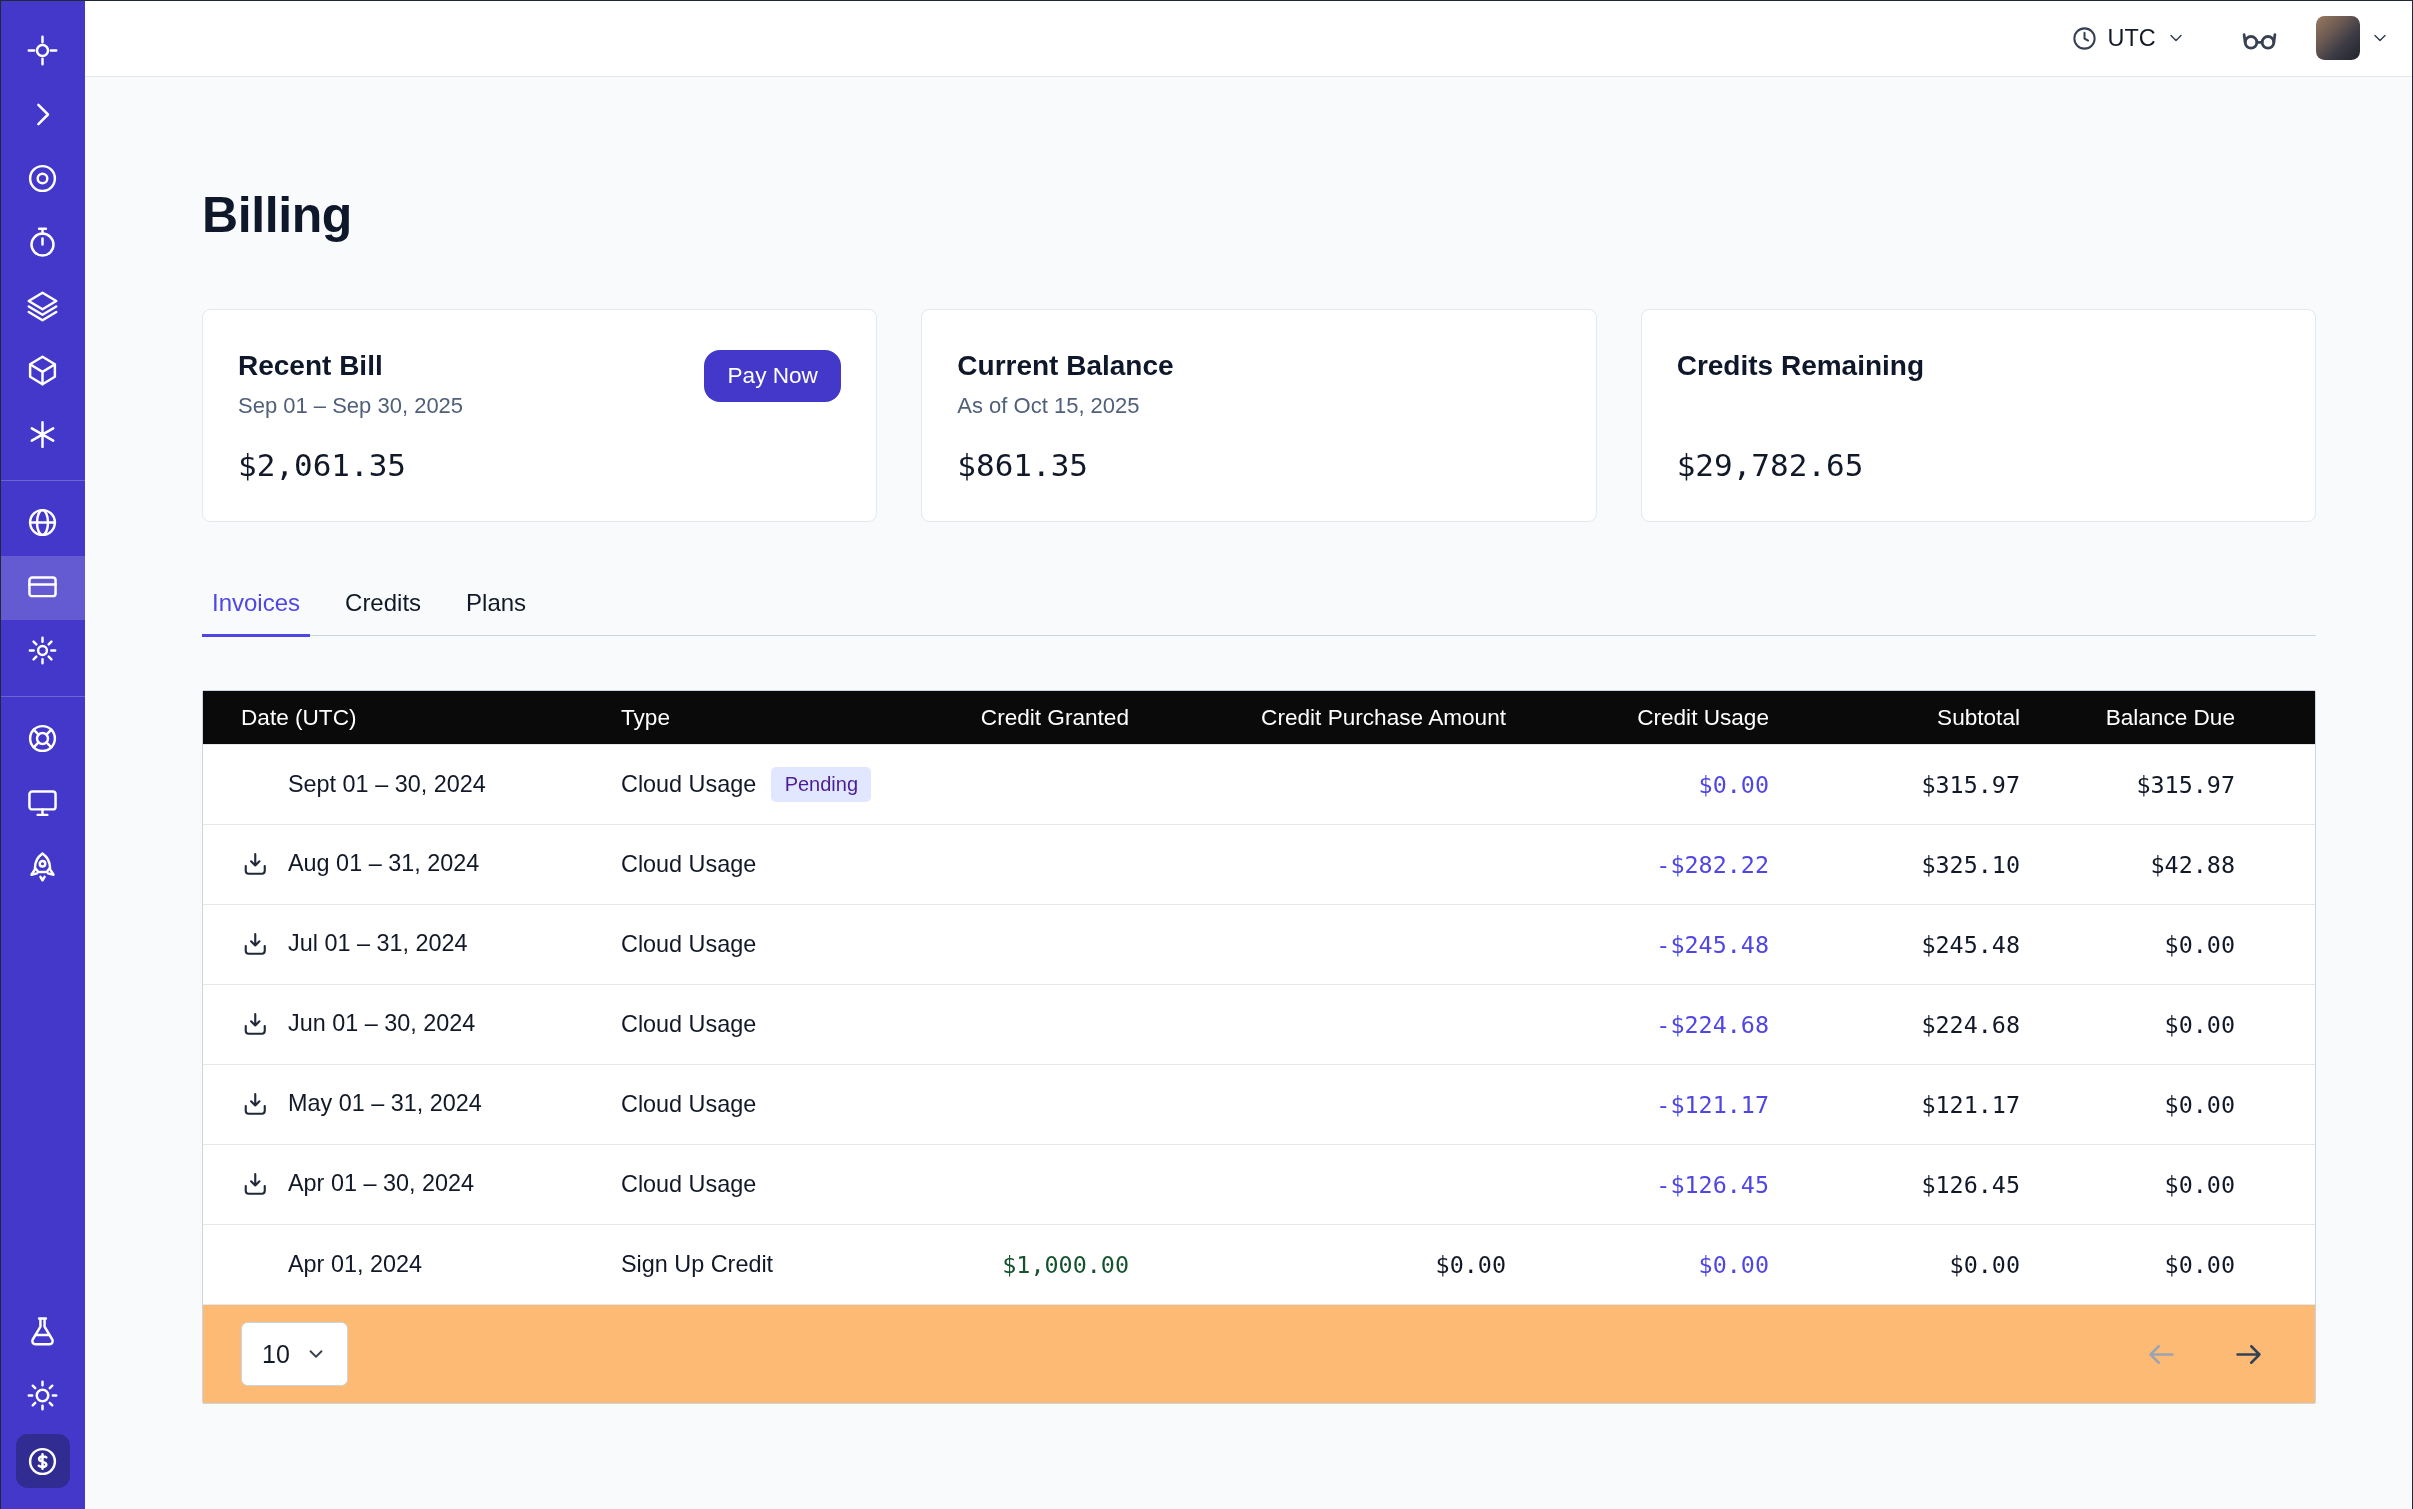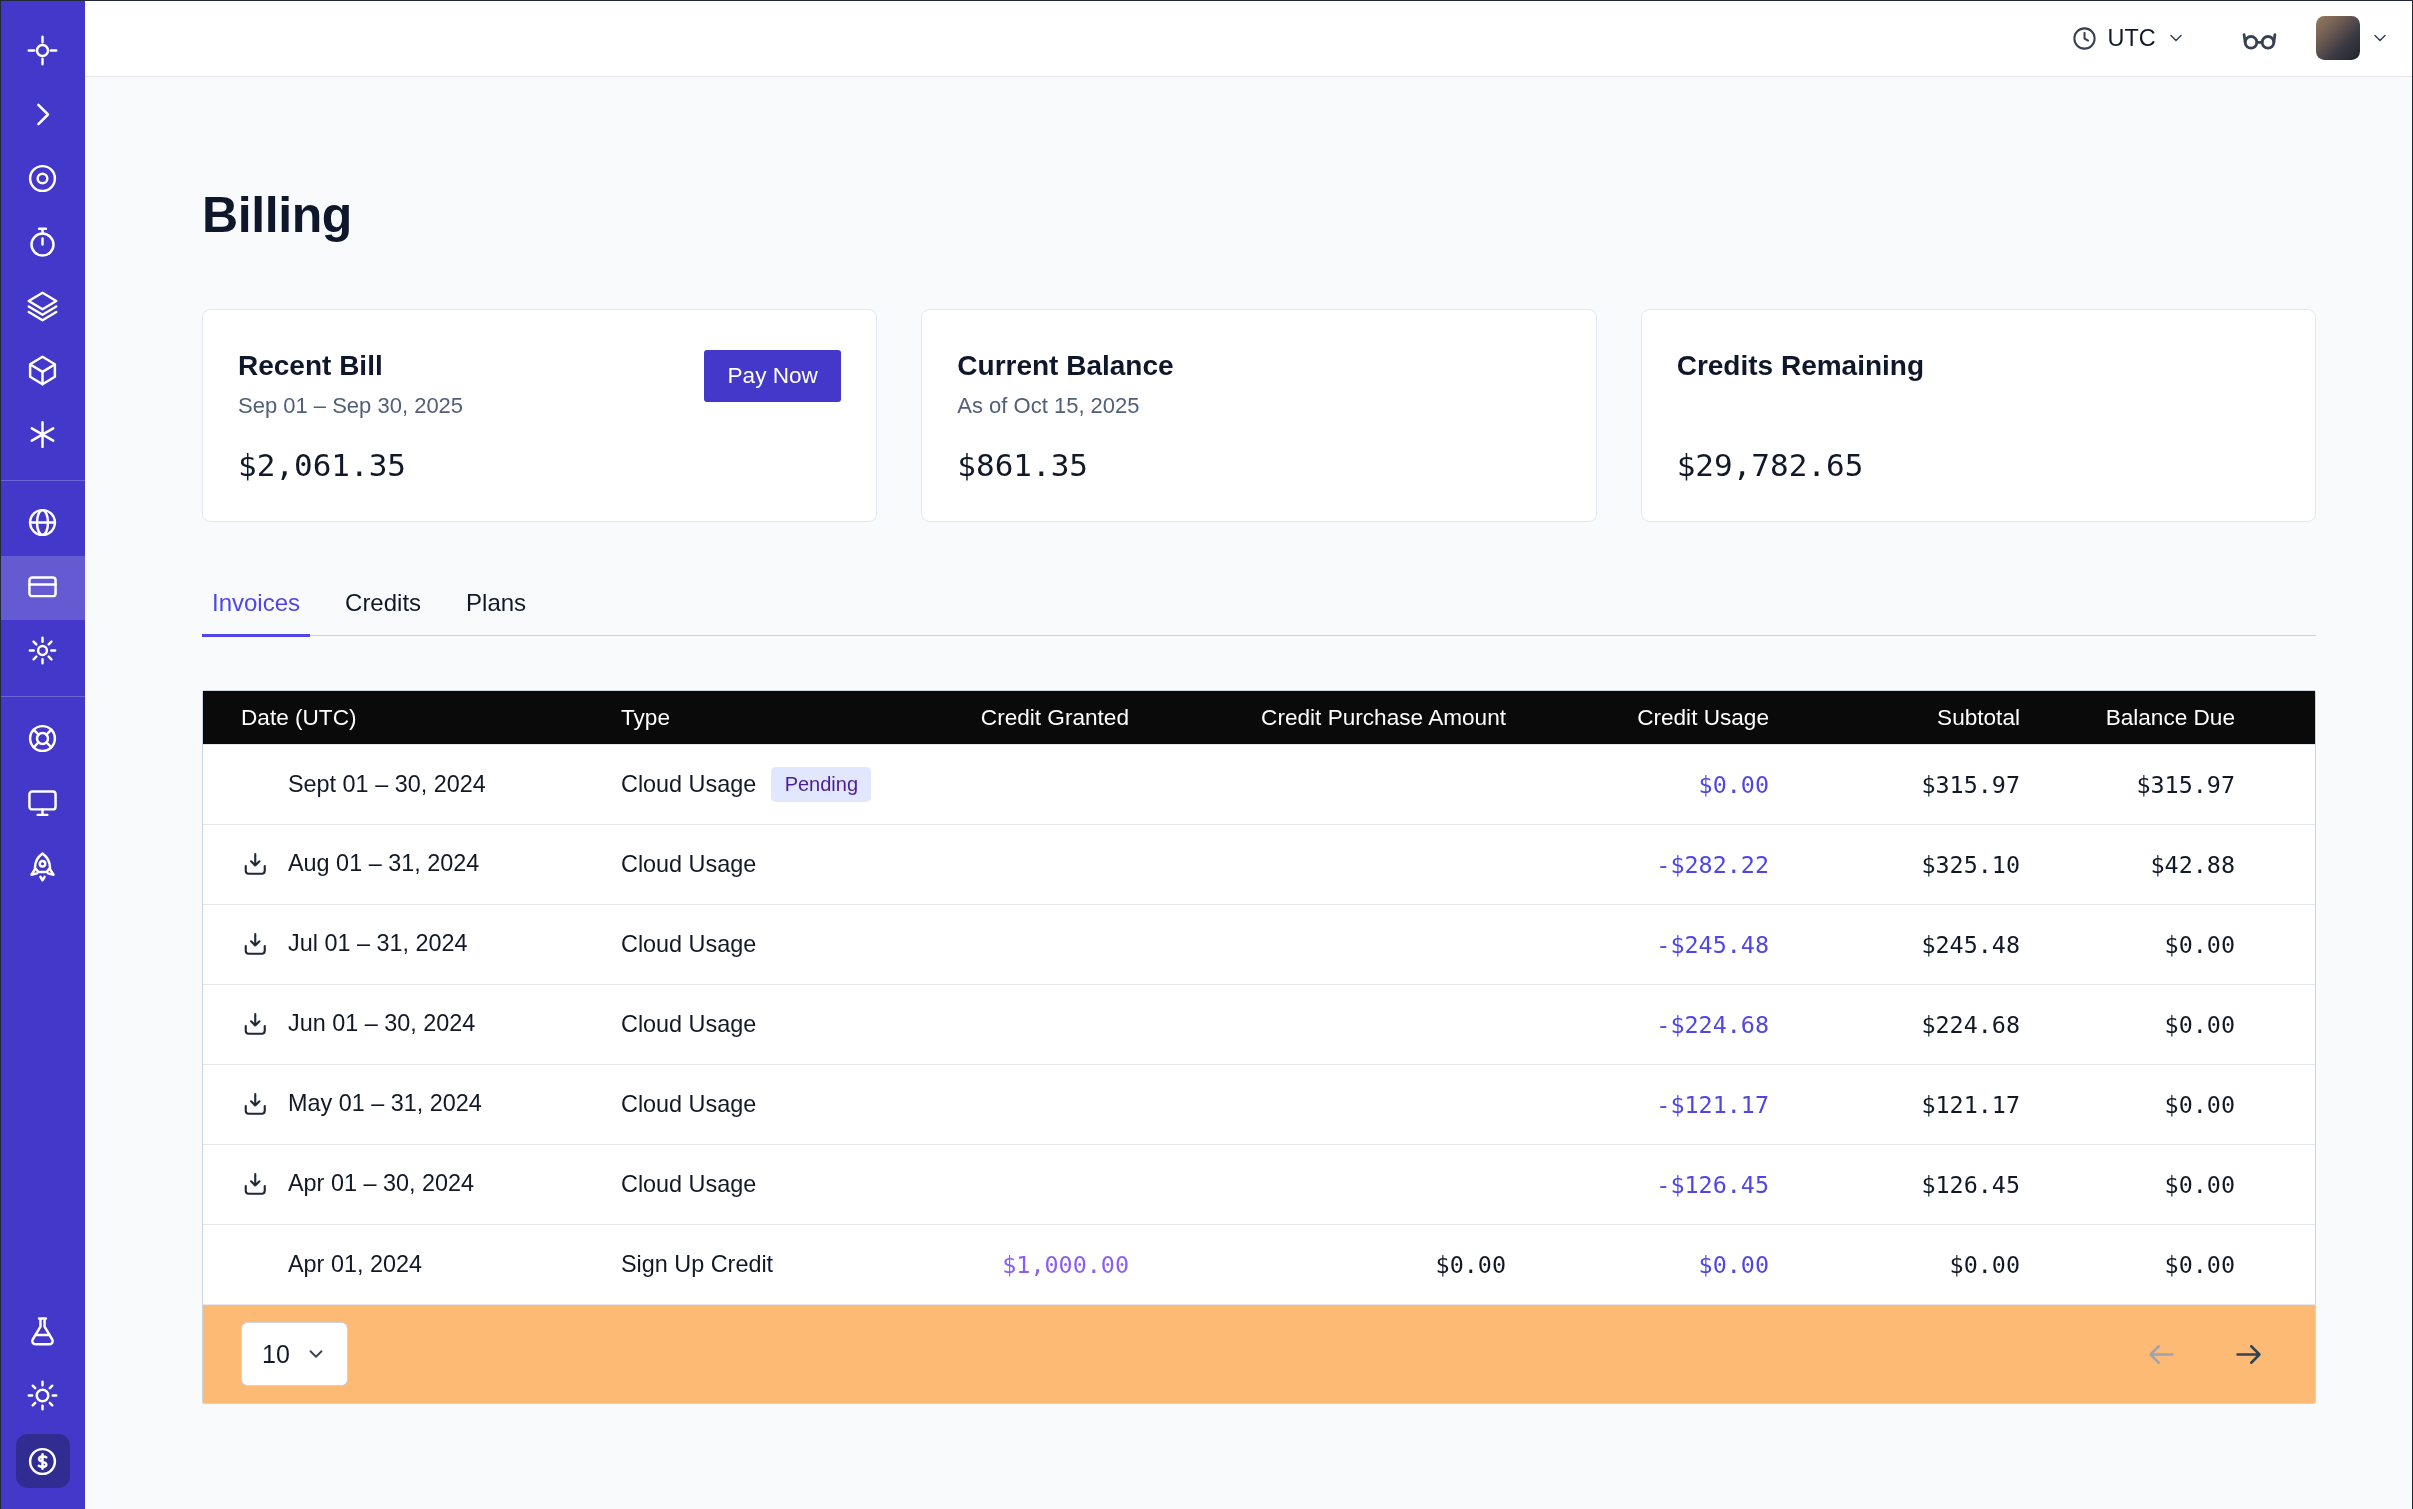--- a/index.html
+++ b/index.html
@@ -42,21 +42,21 @@
   .main { margin-left:85px; height:1433px; background:#f8fafc; padding:0 97px 0 117px; }
   h1.page-title { padding-top:109px; font-size:50px; font-weight:600; color:#0f172a; letter-spacing:-0.4px; }
 
   
   .cards { display:flex; gap:44px; margin-top:65px; }
   .card { flex:1; height:213px; background:#fff; border:0.8px solid #e2e8f0; border-radius:8.4px; padding:40px 35px; }
   .card-top { display:flex; justify-content:space-between; align-items:flex-start; }
   .card-title { font-size:28px; font-weight:600; color:#0f172a; }
   .card-sub { margin-top:11px; font-size:22px; color:#51607a; min-height:27px; }
   .card-amount { margin-top:27px; font-family:"DejaVu Sans Mono", monospace; font-size:31px; color:#111827; }
-  .paynow { background:#4338ca; color:#fff; border:none; border-radius:3px; height:52px; padding:0 23.4px;
+  .paynow { background:#4338ca; color:#fff; border:none; border-radius:16px; height:52px; padding:0 23.4px;
     font-size:22.6px; font-family:inherit; cursor:pointer; }
 
   
   .tabs { margin-top:67px; display:flex; border-bottom:0.8px solid #cbd5e1; }
   .tab { background:none; border:none; border-bottom:3.3px solid transparent; margin-bottom:-1.7px;
     padding:0 10px 16.7px; margin-right:25px; font-size:24px; color:#111827; font-family:inherit; cursor:pointer; }
   .tab.active { color:#4f46e5; border-bottom-color:#4f46e5; font-weight:500; }
 
   
   .table { margin-top:54px; background:#fff; border:0.8px solid #cbd5e1; border-radius:1.7px; }
@@ -68,21 +68,21 @@
   .c-date { display:flex; align-items:flex-start; }
   .icon-slot { flex:0 0 47px; display:flex; align-items:center; }
   .dl { background:none; border:none; padding:0; cursor:pointer; display:flex; }
   .dl svg { width:28.5px; height:28.5px; fill:none; stroke:#1f2937; stroke-width:1.8; stroke-linecap:round; stroke-linejoin:round; }
   .c-type { display:flex; align-items:center; gap:15px; }
   .badge { background:#e0e7ff; color:#4c1d95; font-size:20px; font-weight:400; padding:5.9px 13.4px; border-radius:5px; }
   .right { text-align:right; }
   .num { text-align:right; font-family:"DejaVu Sans Mono", monospace; font-size:23.4px; }
   .pad-last { padding-right:80px; }
   .blue { color:#4f46e5; }
-  .green { color:#8b5cf6;text-align:right; }
+  .green { color:#14532d;text-align:right; }
 
   
   .tfoot { display:flex; justify-content:space-between; align-items:center; height:99px; border-top:0.8px solid #e5e7eb; padding:0 38px; background:#fdba74; }
   .pagesize { display:flex; align-items:center; gap:15px; border:0.8px solid #cbd5e1; border-radius:6.7px; height:64px; padding:0 20px;
     background:#fff; font-size:25px; color:#111827; font-family:inherit; cursor:pointer; }
   .pagesize svg { width:22px; height:22px; fill:none; stroke:#374151; stroke-width:2; stroke-linecap:round; stroke-linejoin:round; }
   .pager-arrows { display:flex; align-items:center; gap:54px; padding-right:11.7px; }
   .pager-arrows button { background:none; border:none; cursor:pointer; display:flex; }
   .pager-arrows svg { width:33px; height:33px; fill:none; stroke-width:1.8; stroke-linecap:round; stroke-linejoin:round; }
   .arrow-prev svg { stroke:#9aa4b2; }

